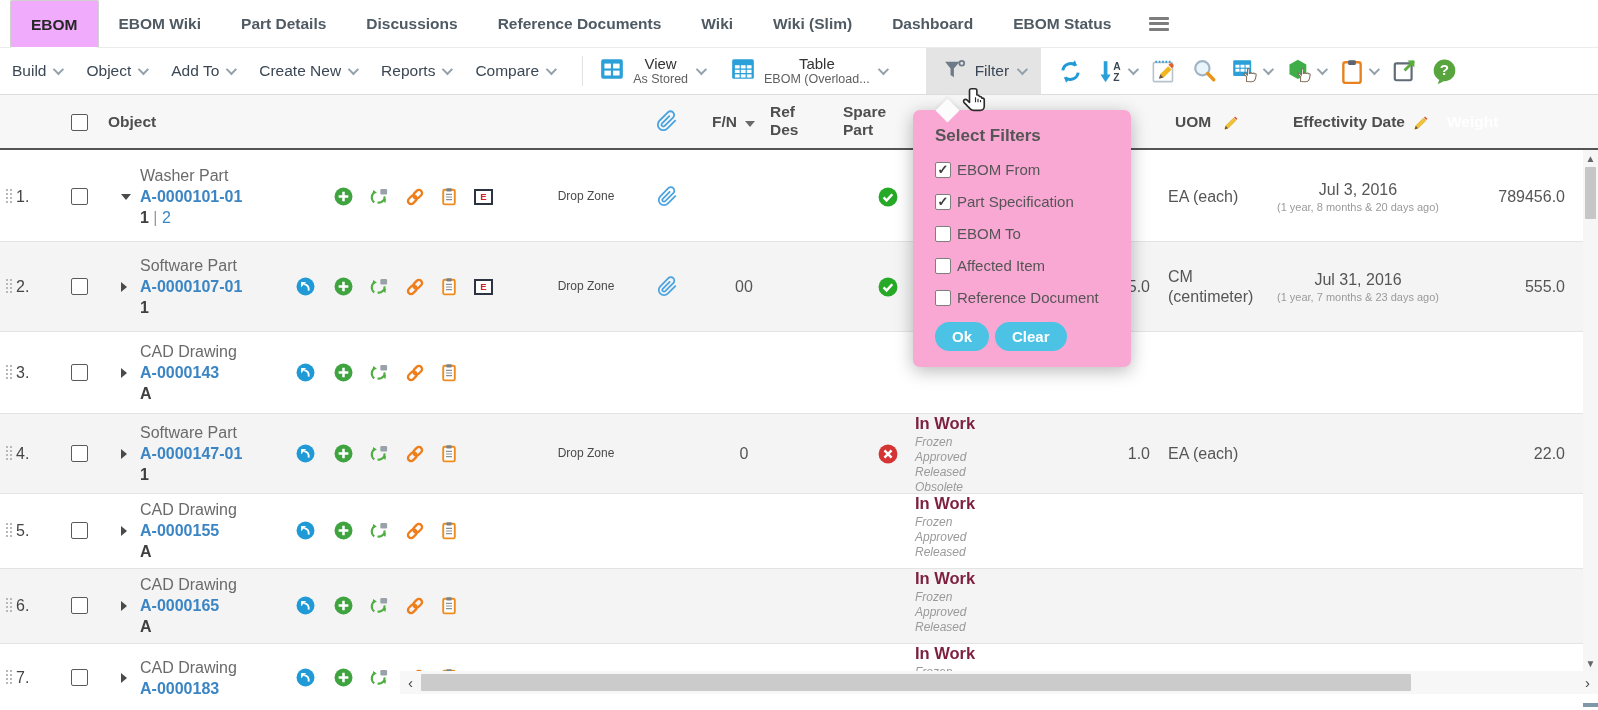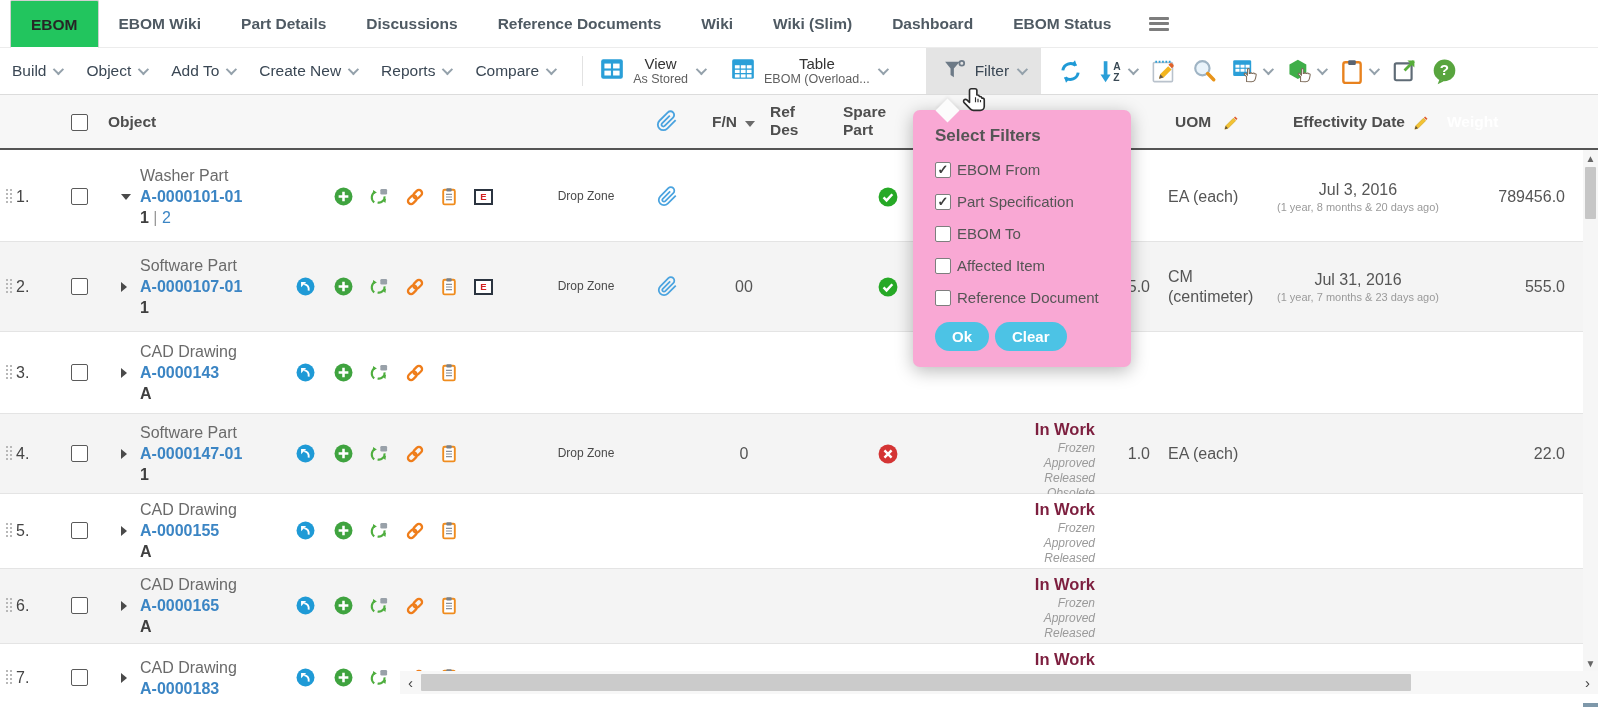--- a/index.html
+++ b/index.html
@@ -5,21 +5,21 @@
   * { box-sizing: border-box; margin: 0; padding: 0; }
   html,body { width:1598px; height:710px; overflow:hidden; background:#fff;
     font-family:"Liberation Sans", sans-serif; }
   .app { position:relative; width:1598px; height:710px; background:#fff; overflow:hidden; }
 
   
   .tabbar { position:absolute; top:0; left:0; right:0; height:48px; background:#fff;
     border-bottom:1px solid #ececec; display:flex; align-items:stretch; padding-left:10px; }
   .tab { padding:15px 20px 12px; font-size:15.5px; font-weight:bold; color:#4f5a63;
     white-space:nowrap; cursor:pointer; }
-  .tab.active { background:#22c55e; border:1px solid #d0d0d0; border-bottom:1px solid #fff;
+  .tab.active { background:#f0abfc; border:1px solid #d0d0d0; border-bottom:1px solid #fff;
     margin-bottom:-1px; color:#262626; border-radius:2px 2px 0 0; }
   .tabs-overflow { align-self:center; margin-left:18px; width:20px; height:14px;
     display:flex; flex-direction:column; justify-content:space-between; cursor:pointer; }
   .tabs-overflow i { display:block; height:3px; background:#7d7d7d; border-radius:1px; }
 
   
   .toolbar { position:absolute; top:48px; left:0; right:0; height:46px; background:#fff;
     display:flex; align-items:center; }
   .menu-item { display:flex; align-items:center; gap:7px; margin-left:25px; font-size:15.5px;
     color:#3a4754; cursor:pointer; white-space:nowrap; }
@@ -76,21 +76,21 @@
   .slot-goto { left:296px; } .slot-add { left:334px; } .slot-replace { left:370px; }
   .slot-link { left:405px; } .slot-notes { left:440px; }
   .ebom-e { position:absolute; left:474px; top:50%; margin-top:-8px; width:19px; height:16px;
     border:2px solid #2b3440; background:#fff; color:#d42020; font-size:9.5px; font-weight:bold;
     text-align:center; line-height:12px; cursor:pointer; }
   .dropzone { position:absolute; left:548px; width:76px; top:50%; margin-top:-8px;
     text-align:center; font-size:12px; color:#4a4a4a; }
   .clipcell { position:absolute; left:657px; top:50%; margin-top:-11px; cursor:pointer; }
   .fncell { position:absolute; left:712px; width:64px; text-align:center; font-size:16px; color:#555; }
   .sparecell { position:absolute; left:878px; top:50%; margin-top:-10px; width:20px; height:20px; }
-  .statecell { position:absolute; left:915px; width:180px; top:6px; text-align:right; }
+  .statecell { position:absolute; left:915px; width:180px; top:0; text-align:left; }
   .state-main { font-size:16.5px; font-weight:bold; color:#7d1f3f; }
   .state-next { font-size:12px; font-style:italic; color:#9a9a9a; line-height:1.25; margin-top:2px; }
   .qtycell { position:absolute; left:1085px; width:65px; text-align:right; font-size:16px; color:#555; }
   .uomcell { position:absolute; left:1168px; width:98px; font-size:16px; color:#555; line-height:1.25; }
   .effcell { position:absolute; left:1273px; width:170px; text-align:center; line-height:1.2; }
   .eff-date { font-size:16px; color:#555; }
   .eff-ago { font-size:11px; color:#9a9a9a; margin-top:2px; }
   .wtcell { position:absolute; left:1445px; width:120px; text-align:right; font-size:16px; color:#555; }
 
   

